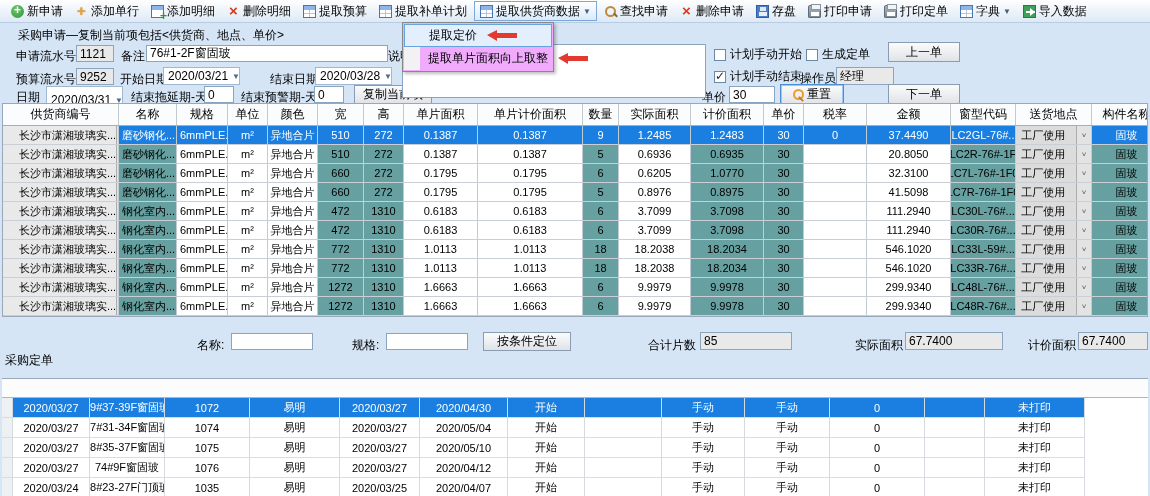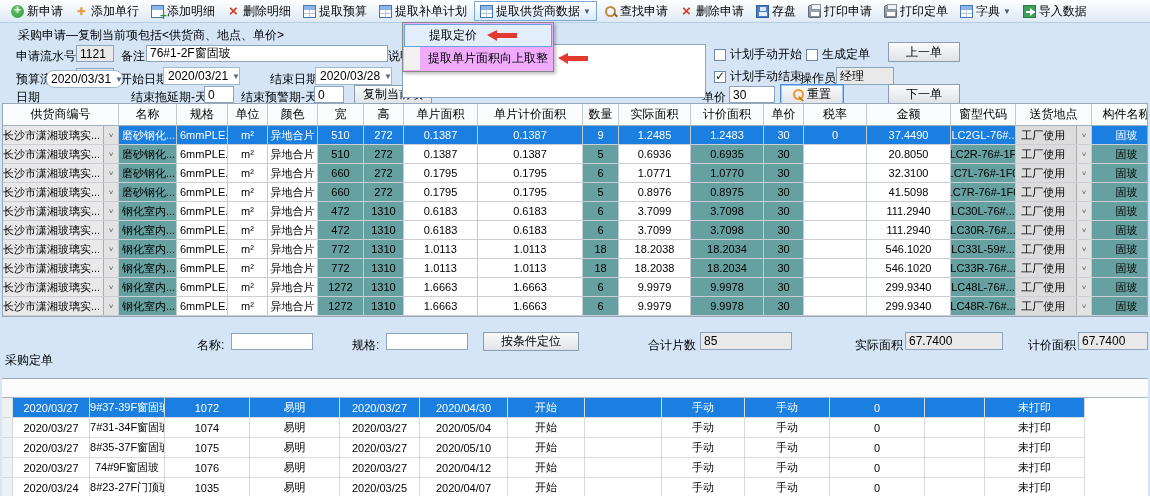--- a/index.html
+++ b/index.html
@@ -69,21 +69,21 @@
   #mtable { position:absolute; left:2px; top:103px; width:1146px; overflow:hidden; border:1px solid #98a8b8; background:#fff; }
   .mhead { display:flex; height:22px; background:#fbfcfd; border-bottom:1px solid #9fb0c0; }
   .mhead .hc { font-size:12px; display:flex; align-items:center; justify-content:center;
     border-right:1px solid #c3cbd2; flex:none; overflow:hidden; white-space:nowrap; }
   .mrow { display:flex; height:19px; }
   .mc { font-size:11px; display:flex; align-items:center; justify-content:center; flex:none;
     border-right:1px solid #c3cbd2; border-bottom:1px solid #c9cfd5; overflow:hidden; white-space:nowrap; }
   .mc.left { justify-content:flex-start; padding-left:3px; }
   .mc.teal { background:#66a0a0; }
   .mc.white { background:#fff; }
-  .mc.edit { background:#e9e9e9; justify-content:flex-start; padding-left:0; }
+  .mc.edit { background:#e9e9e9; justify-content:flex-start; padding-left:16px; }
   .mc.drop { background:#dcdcdc; }
   .mc .dbtn { margin-left:auto; width:15px; height:100%; background:#e3e3e3; border-left:1px solid #adadad;
     display:flex; align-items:center; justify-content:center; font-size:8px; color:#555; flex:none; }
   .mrow.sel .mc.teal, .mrow.sel .mc.white { background:#1a7fe0; color:#fff; }
 
   
   .flabel { position:absolute; font-size:12px; white-space:nowrap; }
 
   
   #osection { position:absolute; left:5px; top:352px; font-size:12px; }
@@ -185,21 +185,21 @@
     <span>2020/03/21</span>
       <span class="arr">▼</span>
   </div>
   <div class="lbl" style="left:270px;top:71px;">结束日期</div>
   <div class="combo" style="left:315px;top:67px;width:77px;height:18px;">
     <span>2020/03/28</span>
       <span class="arr">▼</span>
   </div>
 
   <div class="lbl" style="left:16px;top:89px;">日期</div>
-  <div class="combo" style="left:46px;top:70px;width:77px;height:18px;border-radius:8px;">
+  <div class="combo" style="left:46px;top:86px;width:77px;height:28px;">
     <span>2020/03/31</span>
       <span class="arr">▼</span>
   </div>
   <div class="lbl" style="left:131px;top:89px;">结束拖延期-天</div>
   <input class="box" style="left: 204px; top: 86px; width: 30px; height: 17px;" value="0">
   <div class="lbl" style="left:241px;top:89px;">结束预警期-天</div>
   <input class="box" style="left: 314px; top: 86px; width: 30px; height: 17px;" value="0">
   <div class="btn" style="left:354px;top:85px;width:78px;height:19px;">复制当前项</div>
 
   <div class="cbrow" style="left:714px;top:46px;">
@@ -401,21 +401,21 @@
         <div class="mc white" style="width: 74px;">
           <span>0.1795</span>
         </div>
         <div class="mc white" style="width: 105px;">
           <span>0.1795</span>
         </div>
         <div class="mc teal" style="width: 36px;">
           <span>6</span>
         </div>
         <div class="mc white" style="width: 72px;">
-          <span>1.0771</span>
+          <span>0.6205</span>
         </div>
         <div class="mc teal" style="width: 73px;">
           <span>1.0770</span>
         </div>
         <div class="mc teal" style="width: 40px;">
           <span>30</span>
         </div>
         <div class="mc white" style="width: 63px;">
           <span></span>
         </div>
@@ -838,21 +838,21 @@
         <div class="mc teal" style="width: 70px;">
           <span>固玻</span>
         </div>
       </div>
     </div>
 
   <div class="flabel" style="left:197px;top:337px;">名称:</div>
   <input class="box" style="left: 231px; top: 333px; width: 82px; height: 17px;">
   <div class="flabel" style="left:352px;top:337px;">规格:</div>
   <input class="box" style="left: 386px; top: 333px; width: 82px; height: 17px;">
-  <div class="btn" style="left:483px;top:332px;width:96px;height:19px;">按条件定位</div>
+  <div class="btn" style="left:483px;top:332px;width:88px;height:19px;">按条件定位</div>
   <div class="flabel" style="left:648px;top:337px;">合计片数</div>
   <input class="box gray" style="left: 700px; top: 332px; width: 92px; height: 18px;" value="85">
   <div class="flabel" style="left:855px;top:337px;">实际面积</div>
   <input class="box gray" style="left: 905px; top: 332px; width: 98px; height: 18px;" value="67.7400">
   <div class="flabel" style="left:1028px;top:337px;">计价面积</div>
   <input class="box gray" style="left: 1078px; top: 332px; width: 70px; height: 18px;" value="67.7400">
 
   <div id="osection">采购定单</div>
   <div id="otable">
       <div class="ohead">

